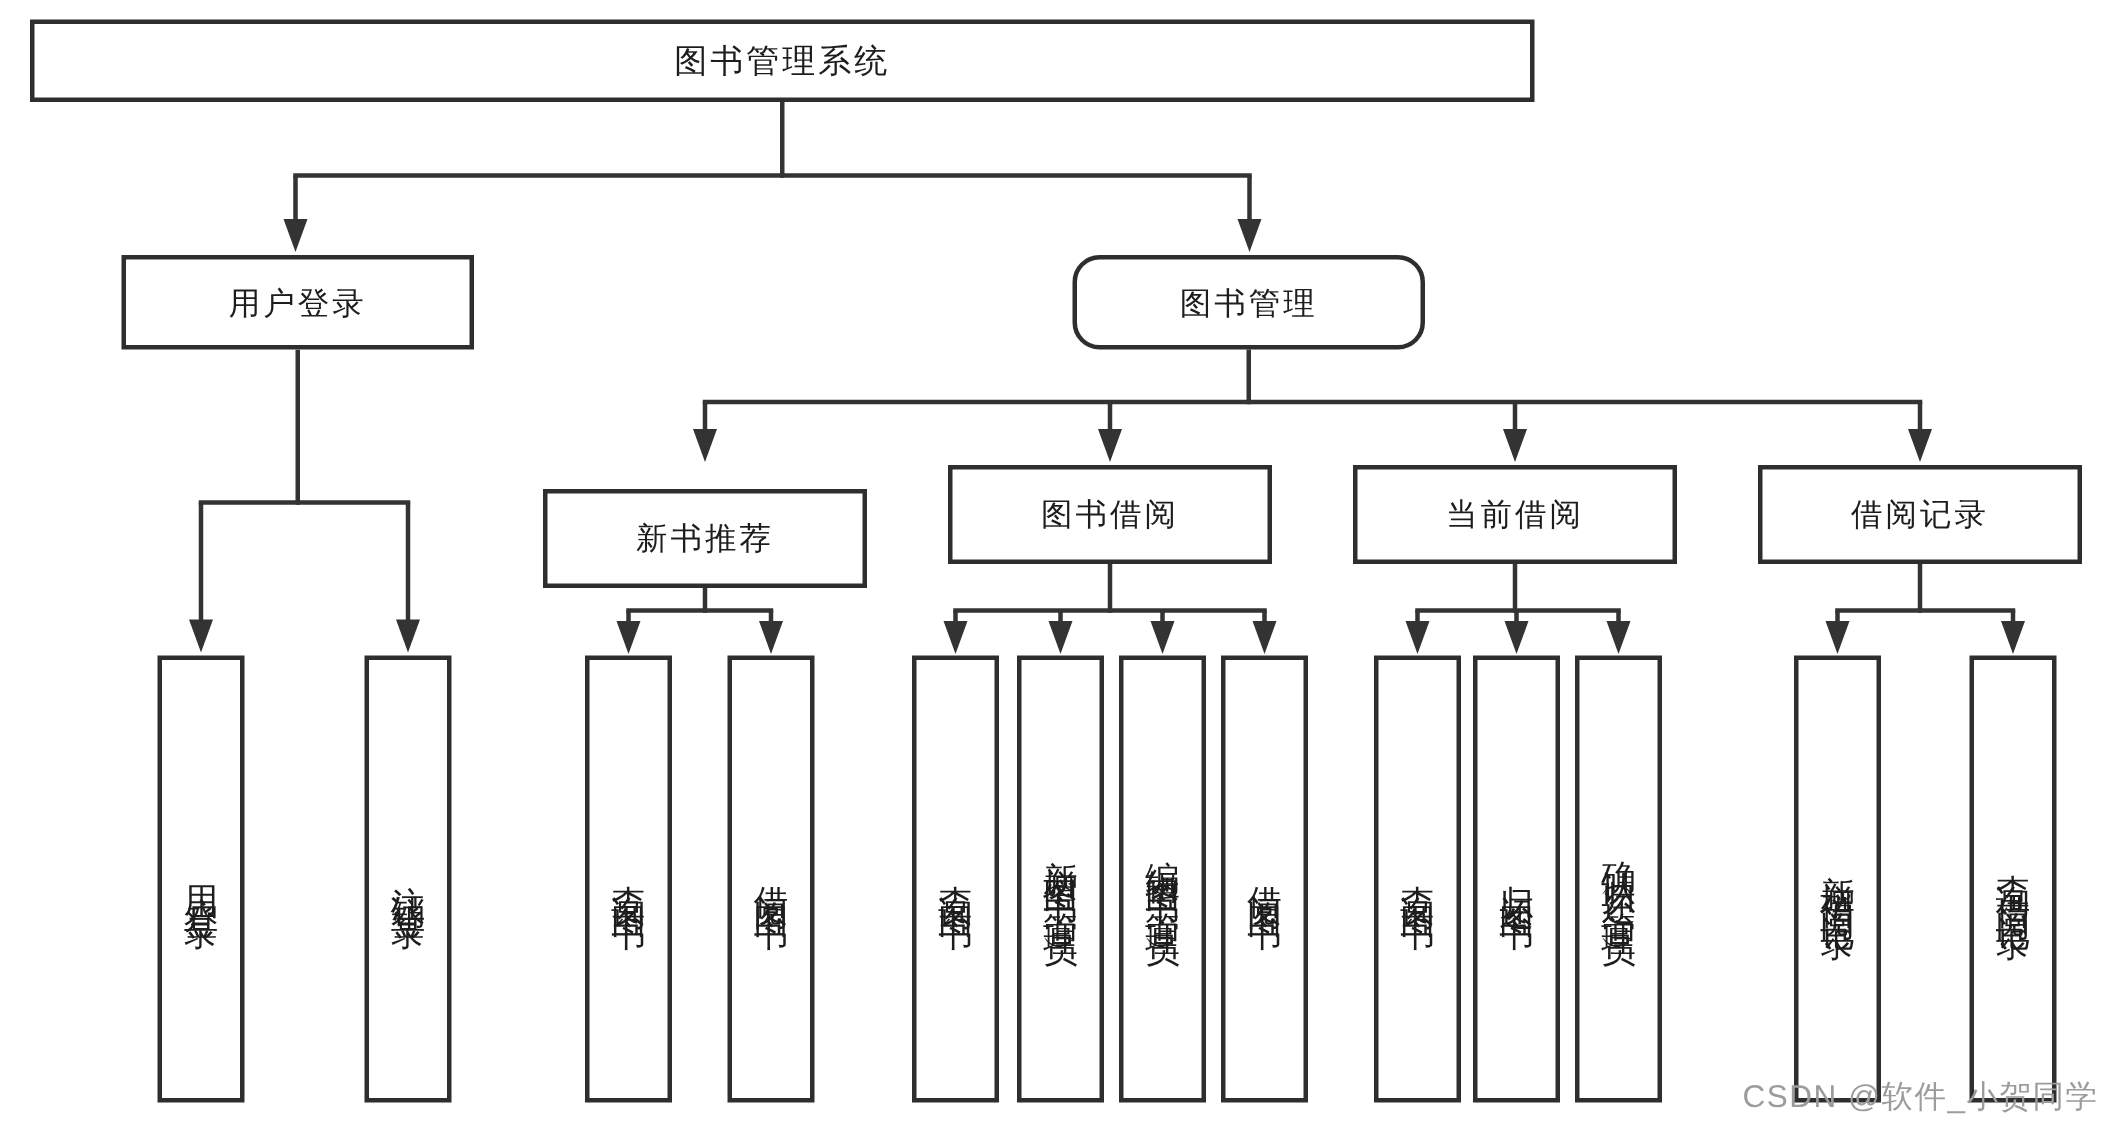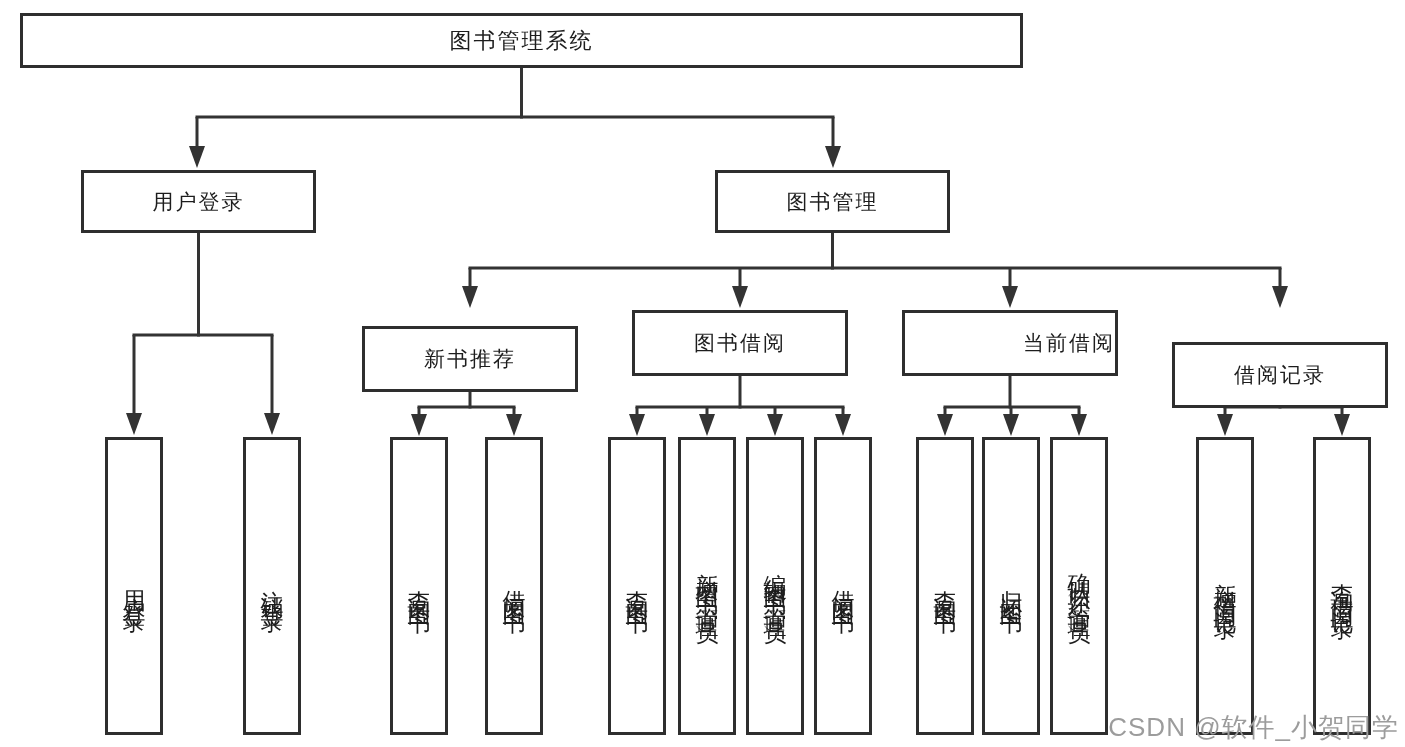--- a/index.html
+++ b/index.html
@@ -54,21 +54,21 @@
     font-size: 23px;
     letter-spacing: 7px;
     line-height: 1;
     color: #1d1d1d;
     max-height: 288px;
   }
   .watermark {
     position: absolute;
     right: 6px;
     bottom: 2px;
-    font-size: 26px;
+    font-size: 21px;
     letter-spacing: 1px;
     color: #9c9c9c;
     z-index: 3;
     white-space: nowrap;
   }
 </style>
 </head>
 <body>
 
 <div class="stage">
@@ -149,34 +149,34 @@
     </g>
   </svg>
 
   <div class="box root" style="left:20px; top:13px; width:1003px; height:55px;">
     <span class="label">图书管理系统</span>
   </div>
 
   <div class="box" style="left:81px; top:170px; width:235px; height:63px;">
     <span class="label">用户登录</span>
   </div>
-  <div class="box" style="left:715px; top:170px; width:235px; height:63px;">
+  <div class="box" style="left:715px; top:170px; width:235px; height:63px;border-radius:18px;">
     <span class="label">图书管理</span>
   </div>
 
   <div class="box" style="left:362px; top:310px; width:216px; height:66px;margin-top:16px;">
     <span class="label">新书推荐</span>
   </div>
   <div class="box" style="left:632px; top:310px; width:216px; height:66px;font-family:Liberation Serif, serif;">
     <span class="label">图书借阅</span>
   </div>
-  <div class="box" style="left:902px; top:310px; width:216px; height:66px;justify-content:flex-end;">
+  <div class="box" style="left:902px; top:310px; width:216px; height:66px;">
     <span class="label">当前借阅</span>
   </div>
-  <div class="box" style="left:1172px; top:310px; width:216px; height:66px;margin-top:32px;">
+  <div class="box" style="left:1172px; top:310px; width:216px; height:66px;">
     <span class="label">借阅记录</span>
   </div>
 
   <div class="leaf" style="left:105px;">
     <span class="vlabel">用户登录</span>
   </div>
   <div class="leaf" style="left:243px;">
     <span class="vlabel">注销登录</span>
   </div>
 

